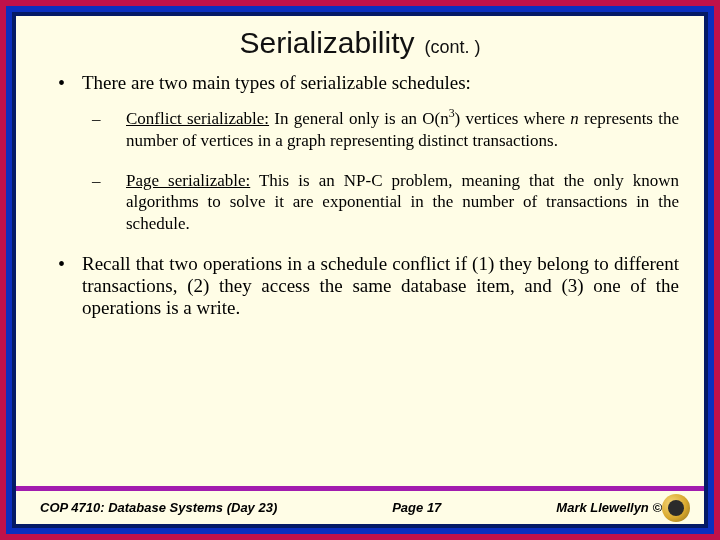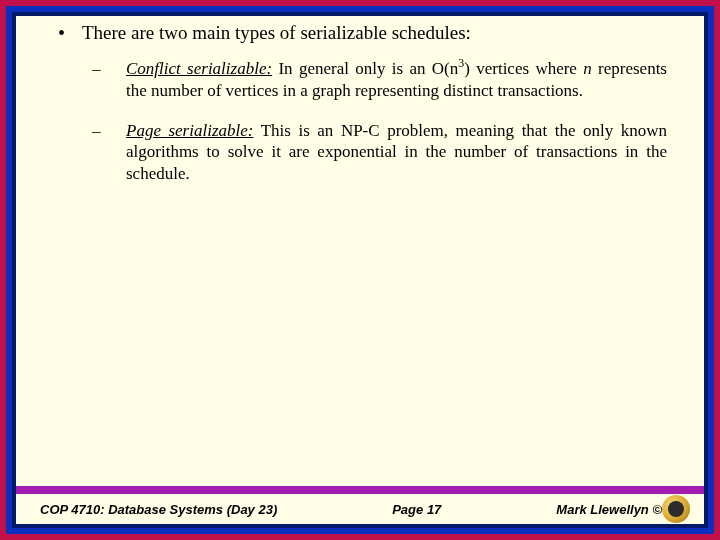--- a/index.html
+++ b/index.html
@@ -4,62 +4,69 @@
 <style>
   * { margin: 0; padding: 0; box-sizing: border-box; }
   html, body { width: 720px; height: 540px; overflow: hidden; font-family: "Times New Roman", Times, serif; background: #000; }
   .frame-outer { width: 720px; height: 540px; background: #c0114a; padding: 6px; }
   .frame-mid   { width: 100%; height: 100%; background: #0a2fbf; padding: 6px; }
   .frame-in    { width: 100%; height: 100%; background: #041a66; padding: 4px; }
   .slide       { width: 100%; height: 100%; background: #fffde6; display: flex; flex-direction: column; }
   .title-wrap  { text-align: center; padding: 10px 0 6px 0; }
   .title       { font-family: Arial, Helvetica, sans-serif; font-size: 30px; color: #111; display: inline; }
   .title-sub   { font-family: Arial, Helvetica, sans-serif; font-size: 18px; color: #111; display: inline; margin-left: 6px; }
-  .body        { flex: 1; padding: 6px 37px 4px 40px; font-size: 19px; color: #000; }
+  .body        { flex: 1; padding: 6px 25px 4px 40px; font-size: 19px; color: #000; }
   ul.level1    { list-style: none; }
   ul.level1 > li { position: relative; padding-left: 26px; margin-bottom: 14px; text-align: left; }
   ul.level1 > li::before { content: "\2022"; position: absolute; left: 2px; top: 0; font-size: 20px; }
   ul.level1 > li.justify { text-align: justify; }
   ul.level2    { list-style: none; margin-top: 14px; }
   ul.level2 > li { position: relative; padding-left: 44px; margin-bottom: 18px; font-size: 17px; text-align: justify; line-height: 1.28; }
   ul.level2 > li::before { content: "\2013"; position: absolute; left: 10px; top: 0; }
-  .u { text-decoration: underline; font-style: italic; }
+  .u { text-decoration: underline; }
   sup { font-size: 0.7em; vertical-align: super; line-height: 0; }
-  .footer      { height: 38px; border-top: 8px solid #a21caf; display: flex; align-items: center; padding: 0 14px 0 24px; font-family: Arial, Helvetica, sans-serif; font-weight: bold; font-style: italic; font-size: 13px; color: #000; }
+  .footer      { height: 38px; border-top: 5px solid #a21caf; display: flex; align-items: center; padding: 0 14px 0 24px; font-family: Arial, Helvetica, sans-serif; font-weight: bold; font-style: italic; font-size: 13px; color: #000; }
   .footer .left   { flex: 0 0 auto; }
   .footer .center { flex: 1; text-align: center; }
   .footer .right  { flex: 0 0 auto; }
   .logo { width: 28px; height: 28px; border-radius: 50%; background: radial-gradient(circle at 35% 35%, #f6d77a 0%, #d9a92e 55%, #8a6a1a 100%); position: relative; flex: 0 0 auto; }
   .logo::after { content: ""; position: absolute; left: 6px; top: 6px; width: 16px; height: 16px; border-radius: 50%; background: #2b2b2b; }
 </style>
 </head>
 <body>
 
 <div class="frame-outer">
  <div class="frame-mid">
   <div class="frame-in">
    <div class="slide">
 
+    <div class="title-wrap">
+      <span class="title">Serializability</span>
+      <span class="title-sub">(cont. )</span>
+    </div>
 
     <div class="body">
       <ul class="level1">
 
         <li>
           <span>There are two main types of serializable schedules:</span>
           <ul class="level2">
             <li>
               <span class="u">Conflict serializable:</span><span>  In general only is an O(n</span><sup>3</sup><span>) vertices where </span><i>n</i><span> represents the number of vertices in a graph representing distinct transactions.</span>
             </li>
             <li>
               <span class="u">Page serializable:</span><span>  This is an NP-C problem, meaning that the only known algorithms to solve it are exponential in the number of transactions in the schedule.</span>
             </li>
           </ul>
         </li>
 
 
+        <li class="justify">
+          <span>Recall that two operations in a schedule conflict if (1) they belong to different transactions, (2) they access the same database item, and (3) one of the operations is a write.</span>
+        </li>
 
       </ul>
     </div>
 
     <div class="footer">
       <span class="left">COP 4710: Database Systems  (Day 23)</span>
       <span class="center">Page 17</span>
       <span class="right">Mark Llewellyn ©</span>
       <span class="logo"></span>
     </div>

